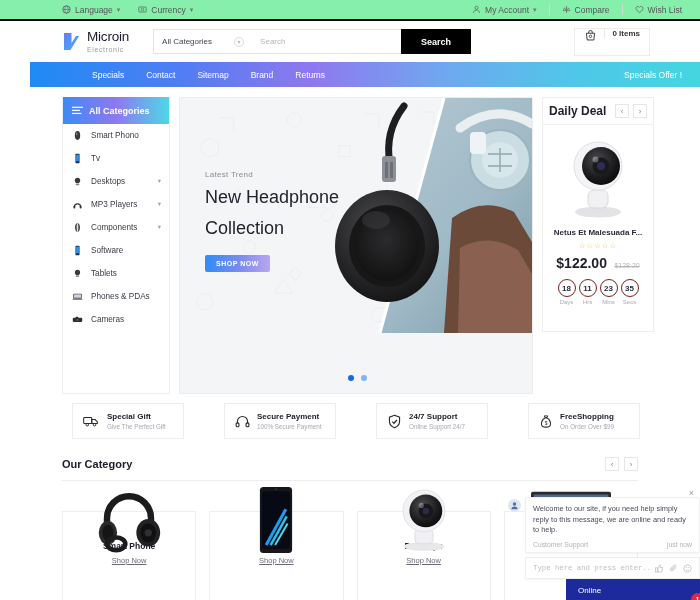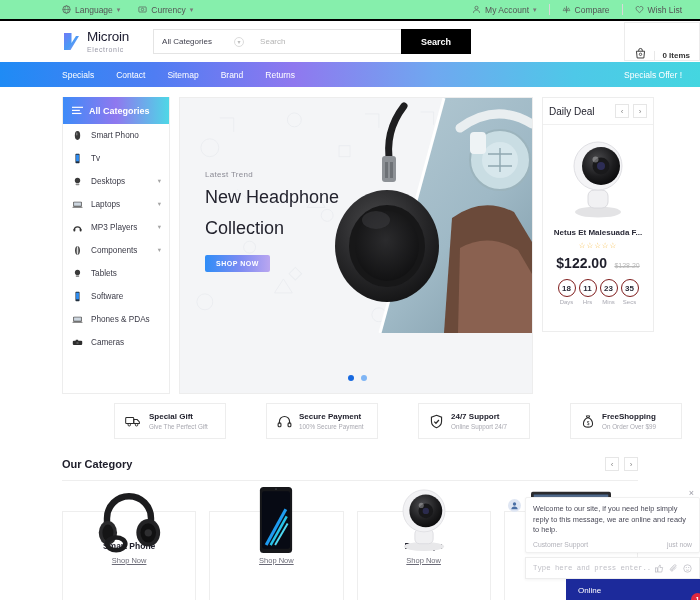--- a/index.html
+++ b/index.html
@@ -46,30 +46,31 @@
     padding-left:9px; font-size:8px; color:#999; outline:none;
     font-family:"Liberation Sans", sans-serif; background:#fff;
   }
   .search-input::placeholder { color:#b5b5b5; }
   .search-btn {
     width:70px; height:25px; background:#000; color:#fff; border:none;
     font-size:9px; font-weight:bold; cursor:pointer;
     font-family:"Liberation Sans", sans-serif;
   }
   .cart {
-    margin-left:auto; height:39px; border:1px solid #ececec;
-    display:flex; align-items:flex-end; padding:0 9px; gap:7px; cursor:pointer;
+    margin-left:auto; margin-right:50px; height:28px; border:1px solid #ececec;
+    display:flex; align-items:flex-start; padding:0 9px; gap:7px; cursor:pointer;
   }
   .cart-count { font-size:8px; color:#333; font-weight:bold; border-left:1px solid #e8e8e8; padding-left:7px; }
 
   
   .nav {
     height:25px; display:flex; align-items:center;
     background:linear-gradient(90deg,#1f8bf5 0%, #4f7df3 22%, #8f78ef 42%, #6fa8f0 62%, #4ec8e8 82%, #44d6e0 100%);
     color:#fff;
+    margin-left:30px;
   }
   .nav-left { display:flex; gap:22px; margin-left:62px; font-size:8.5px; }
   .nav-left span { cursor:pointer; }
   .nav-right { margin-left:auto; margin-right:18px; font-size:8.5px; cursor:pointer; }
 
   
   .main { display:flex; padding:10px 0 0 62px; gap:9px; }
 
   
   .sidebar { width:108px; border:1px solid #ededed; border-top:none; background:#fff; }
@@ -104,21 +105,21 @@
   .hero-dots { position:absolute; left:168px; bottom:12px; display:flex; gap:7px; }
   .dot { width:6px; height:6px; border-radius:50%; background:#7fb5f5; cursor:pointer; }
   .dot.on { background:#1769e0; }
 
   
   .deal { width:112px; border:1px solid #ededed; background:#fff; height:235px; }
   .deal-head {
     height:27px; display:flex; align-items:center; padding:0 6px;
     border-bottom:1px solid #f0f0f0;
   }
-  .deal-title { font-size:10px; font-weight:normal; color:#23232e;text-align:center; }
+  .deal-title { font-size:12px; font-weight:bold; color:#23232e;text-align:center; }
   .deal-navs { margin-left:auto; display:flex; gap:4px; }
   .nbtn {
     width:14px; height:14px; border:1px solid #e6e6e6; display:flex;
     align-items:center; justify-content:center; font-size:8px; color:#888; cursor:pointer; background:#fff;
   }
   .deal-img { height:96px; display:flex; align-items:center; justify-content:center; padding-top:8px; }
   .deal-name { font-size:8px; color:#2b2b38; font-weight:bold; text-align:center; margin-top:7px; padding:0 5px;
                white-space:nowrap; overflow:hidden; text-overflow:ellipsis; cursor:pointer; }
   .stars { text-align:center; color:#f5b942; font-size:7.5px; letter-spacing:1px; margin-top:4px; }
   .prices { text-align:center; margin-top:4px; }
@@ -341,31 +342,20 @@
             <circle cx="7" cy="5.6" r="3.4" fill="#3a3a3a"></circle>
             <rect x="4.6" y="9.4" width="4.8" height="2.4" rx="1" fill="#888"></rect>
           </svg>
         </span>
       <span>Desktops</span>
       <span class="sb-caret">▾</span>
     </div>
     <div class="sb-item">
       <span class="sb-icon">
           <svg width="11" height="11" viewBox="0 0 14 14">
-            <rect x="1.6" y="3.4" width="10.8" height="6.4" rx="0.6" fill="#4a4a4a"></rect>
-            <rect x="2.6" y="4.3" width="8.8" height="4.3" fill="#cdd6df"></rect>
-            <rect x="0.6" y="9.9" width="12.8" height="1.3" rx="0.5" fill="#6a6a6a"></rect>
-          </svg>
-        </span>
-      <span>Laptops</span>
-      <span class="sb-caret">▾</span>
-    </div>
-    <div class="sb-item">
-      <span class="sb-icon">
-          <svg width="11" height="11" viewBox="0 0 14 14">
             <path d="M3 10 C3 5, 11 5, 11 10" fill="none" stroke="#333" stroke-width="1.6"></path>
             <rect x="1.8" y="8.6" width="2.4" height="3.6" rx="1" fill="#333"></rect>
             <rect x="9.8" y="8.6" width="2.4" height="3.6" rx="1" fill="#333"></rect>
           </svg>
         </span>
       <span>MP3 Players</span>
       <span class="sb-caret">▾</span>
     </div>
     <div class="sb-item">
       <span class="sb-icon">
@@ -373,34 +363,34 @@
             <ellipse cx="7" cy="7" rx="3" ry="5.4" fill="#2b2b2b"></ellipse>
             <ellipse cx="7" cy="7" rx="1.2" ry="5.4" fill="#ddd"></ellipse>
           </svg>
         </span>
       <span>Components</span>
       <span class="sb-caret">▾</span>
     </div>
     <div class="sb-item">
       <span class="sb-icon">
           <svg width="11" height="11" viewBox="0 0 14 14">
+            <rect x="4.4" y="1" width="5.2" height="12" rx="0.8" fill="#22303f"></rect>
+            <rect x="5.2" y="2.2" width="3.6" height="8.4" fill="#2f8ff5"></rect>
+          </svg>
+        </span>
+      <span>Software</span>
+    </div>
+    <div class="sb-item">
+      <span class="sb-icon">
+          <svg width="11" height="11" viewBox="0 0 14 14">
             <circle cx="7" cy="5.6" r="3.3" fill="#3a3a3a"></circle>
             <rect x="4.8" y="9.3" width="4.4" height="2.3" rx="1" fill="#8a8a8a"></rect>
           </svg>
         </span>
       <span>Tablets</span>
-    </div>
-    <div class="sb-item">
-      <span class="sb-icon">
-          <svg width="11" height="11" viewBox="0 0 14 14">
-            <rect x="4.4" y="1" width="5.2" height="12" rx="0.8" fill="#22303f"></rect>
-            <rect x="5.2" y="2.2" width="3.6" height="8.4" fill="#2f8ff5"></rect>
-          </svg>
-        </span>
-      <span>Software</span>
     </div>
     <div class="sb-item">
       <span class="sb-icon">
           <svg width="11" height="11" viewBox="0 0 14 14">
             <rect x="1.6" y="3.4" width="10.8" height="6.4" rx="0.6" fill="#4a4a4a"></rect>
             <rect x="2.6" y="4.3" width="8.8" height="4.3" fill="#cdd6df"></rect>
             <rect x="0.6" y="9.9" width="12.8" height="1.3" rx="0.5" fill="#6a6a6a"></rect>
           </svg>
         </span>
       <span>Phones &amp; PDAs</span>
@@ -545,21 +535,21 @@
         <div class="clab">Mins</div>
       </div>
       <div class="cbox">
         <div class="cnum">35</div>
         <div class="clab">Secs</div>
       </div>
     </div>
   </div>
 </div>
 
-<div class="features" style="margin-left:114px;gap:40px;">
+<div class="features" style="margin-left:72px;gap:40px;">
   <div class="feat">
     <span class="ico">
       <svg width="17" height="14" viewBox="0 0 20 16">
           <rect x="0.8" y="4" width="9.5" height="7" rx="1" fill="none" stroke="#2b2b2b" stroke-width="1.2"></rect>
           <path d="M10.3 6.3h4l2.6 2.8V11h-6.6z" fill="none" stroke="#2b2b2b" stroke-width="1.2"></path>
           <circle cx="5" cy="12.4" r="1.5" fill="none" stroke="#2b2b2b" stroke-width="1.1"></circle>
           <circle cx="13.6" cy="12.4" r="1.5" fill="none" stroke="#2b2b2b" stroke-width="1.1"></circle>
         </svg>
     </span>
     <div>

